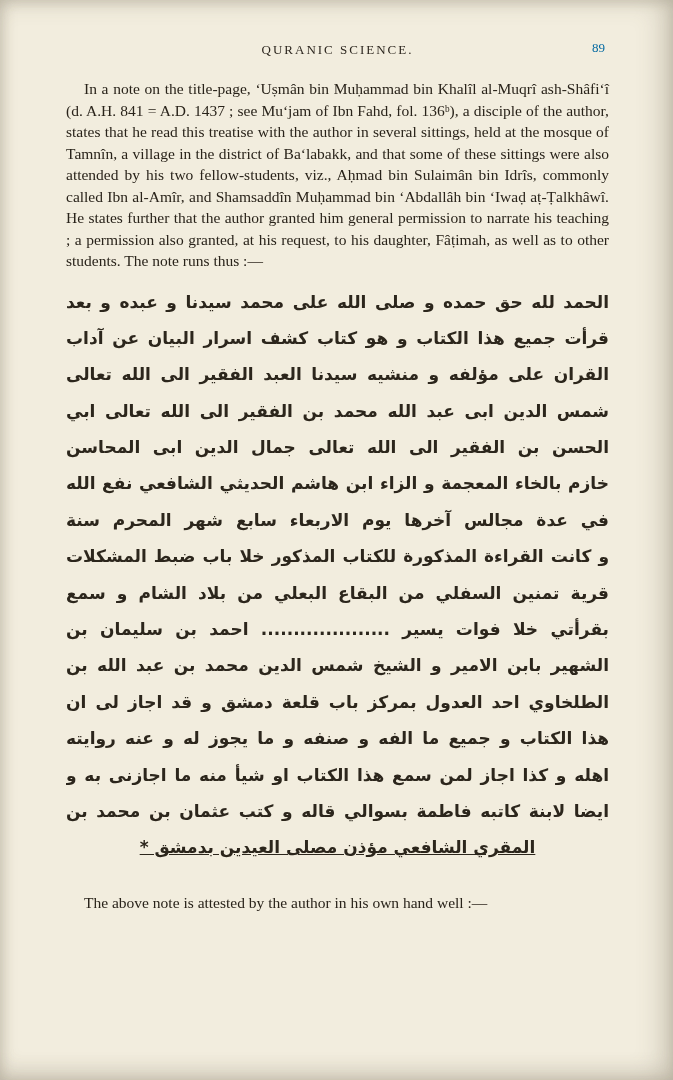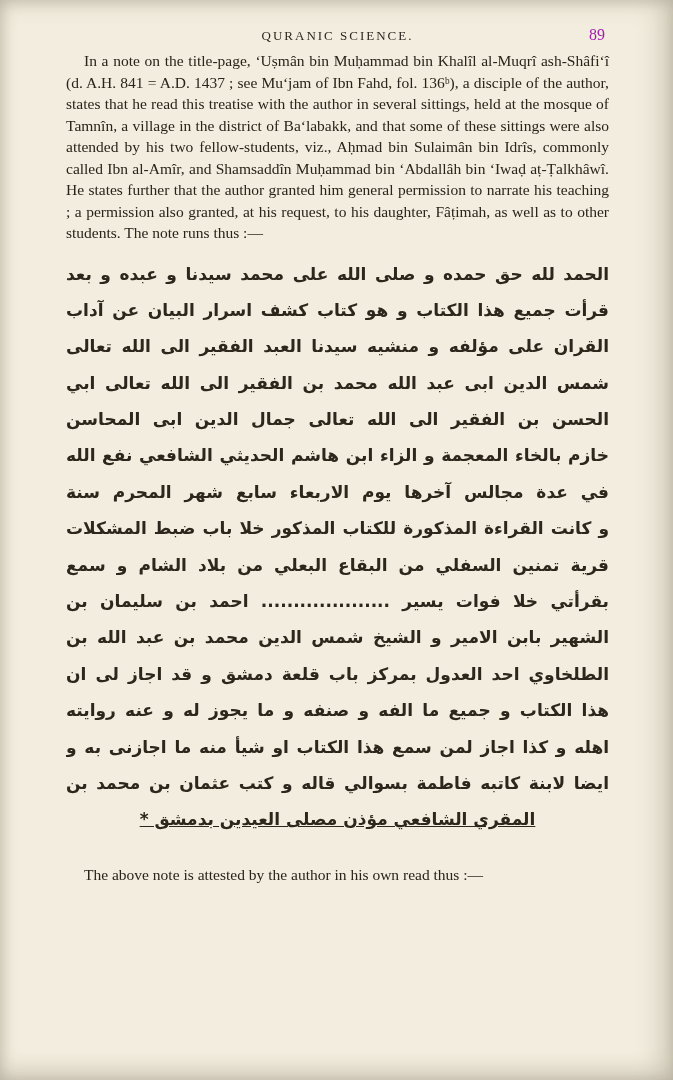--- a/index.html
+++ b/index.html
@@ -7,54 +7,54 @@
     width: 673px; height: 1080px;
     background: #d9d4c6;
     font-family: "Liberation Serif", "DejaVu Serif", serif;
   }
   .page {
     position: relative;
     width: 673px; height: 1080px;
     box-sizing: border-box;
     background: #f2edde;
     color: #29231a;
-    padding: 26px 64px 0 66px;
+    padding: 40px 64px 0 66px;
     overflow: hidden;
     box-shadow:
       inset -12px 0 26px rgba(90,78,58,0.20),
       inset 4px 0 12px rgba(90,78,58,0.10),
       inset 0 -10px 20px rgba(90,78,58,0.12),
       inset 0 5px 12px rgba(90,78,58,0.07);
   }
   .page-header {
     position: relative;
     height: 20px;
     text-align: center;
   }
   .running-title {
     font-size: 13px;
     letter-spacing: 2px;
     color: #2e2820;
   }
   .page-number {
     position: absolute;
     right: 4px; top: 0;
-    font-size: 16px;
+    font-size: 13px;
     letter-spacing: 0;
-    color: #a21caf;
+    color: #0369a1;
   }
   .english {
     margin: 0;
     font-size: 15.5px;
     line-height: 21.5px;
     text-align: justify;
     color: #29231a;
   }
   .para1 {
-    margin-top: 4px;
+    margin-top: 18px;
     text-indent: 18px;
   }
   .arabic {
     direction: rtl;
     margin-top: 12px;
     font-family: "DejaVu Sans", sans-serif;
     font-weight: bold;
     font-size: 17px;
     color: #2c261c;
   }
@@ -99,15 +99,15 @@
       <div class="arabic-line">قرية تمنين السفلي من البقاع البعلي من بلاد الشام و سمع الكتاب المذكور</div>
       <div class="arabic-line">بقرأتي خلا فوات يسير .................... احمد بن سليمان بن ادريس</div>
       <div class="arabic-line">الشهير بابن الامير و الشيخ شمس الدين محمد بن عبد الله بن عوض</div>
       <div class="arabic-line">الطلخاوي احد العدول بمركز باب قلعة دمشق و قد اجاز لى ان اروي عنه</div>
       <div class="arabic-line">هذا الكتاب و جميع ما الفه و صنفه و ما يجوز له و عنه روايته بشرطه عند</div>
       <div class="arabic-line">اهله و كذا اجاز لمن سمع هذا الكتاب او شيأ منه ما اجازنى به و اجاز</div>
       <div class="arabic-line">ايضا لابنة كاتبه فاطمة بسوالي قاله و كتب عثمان بن محمد بن خليل</div>
       <div class="arabic-line">المقري الشافعي مؤذن مصلى العيدين بدمشق *</div>
     </div>
 
-  <p class="english para2">The above note is attested by the author in his own read thus :—</p>
+  <p class="english para2">The above note is attested by the author in his own hand well :—</p>
 
 </div>
 
 </body></html>

